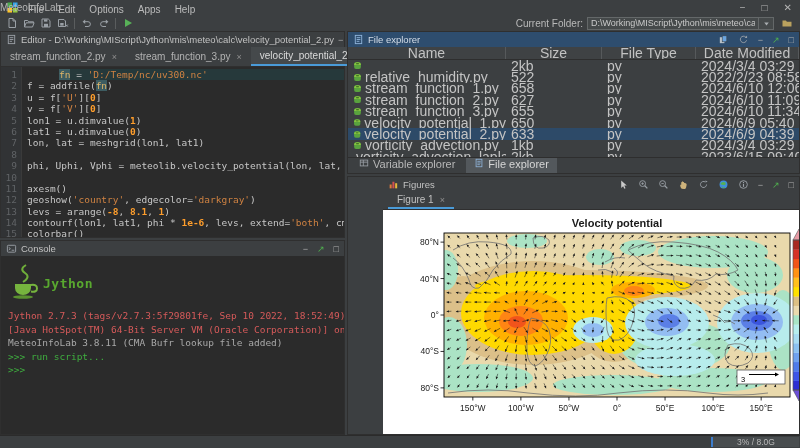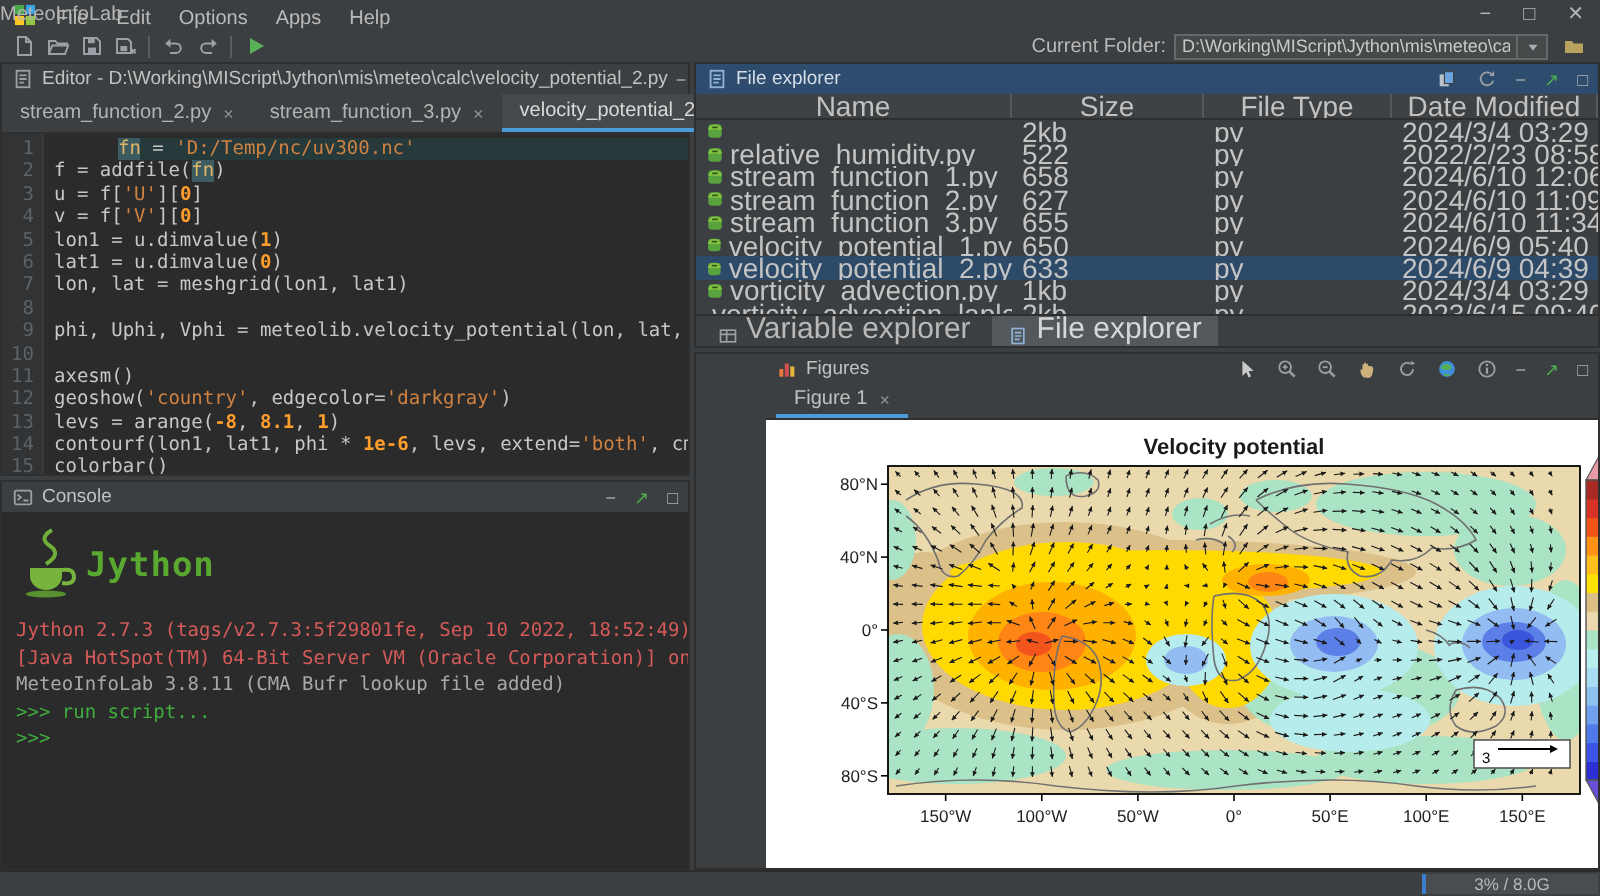--- a/index.html
+++ b/index.html
@@ -39,38 +39,38 @@
 .cl{height:11.4px;}
 .cl.cur{background:#26393b;margin-left:32px;}
 .tok-d{color:#c7c7c7;}
 .tok-s{color:#cf8242;}
 .tok-n{color:#ff9e2c;font-weight:bold;}
 .tok-hl{background:#3d5c61;color:#e0b568;}
 
 #console-panel{flex:1;}
 #console-body{flex:1;background:#2b2b2b;padding:4px 7px;overflow:hidden;}
 #jython-logo{display:flex;align-items:center;gap:3px;margin:3px 0 6px 2px;}
-#jython-text{color:#59a82f;font-size:17px;font-weight:bold;letter-spacing:0.5px;}
+#jython-text{color:#59a82f;font-size:13px;font-weight:bold;letter-spacing:0.5px;}
 .con-line{font-size:9.5px;line-height:13.5px;white-space:pre;}
 .con-err{color:#d65a5a;}
 .con-info{color:#a8a8a8;}
 .con-prompt{color:#3fae3f;font-weight:normal;}
 
 #fe-panel{height:143px;flex:none;}
 #fe-panel>.panel-header{background:#2e4d6e;color:#d4dde8;}
 #fe-table{flex:1;overflow:hidden;font-size:14px;display:flex;flex-direction:column;}
 .fe-hrow{display:flex;height:13px;background:#3f4244;border-bottom:1px solid #2e2e2e;color:#c2c2c2;flex:none;}
 .fe-hcell{display:flex;align-items:center;justify-content:center;border-right:1px solid #56595b;overflow:hidden;}
 .fe-rows{flex:1;overflow:hidden;}
 .fe-row{display:flex;height:11.4px;align-items:center;color:#c4c4c4;}
 .fe-row.selected{background:#2d4a68;}
 .fe-cell{padding-left:5px;display:flex;align-items:center;gap:3px;overflow:hidden;white-space:nowrap;height:100%;}
 .cw0{width:158px;flex:none;}.cw1{width:96px;flex:none;}.cw2{width:94px;flex:none;}.cw3{flex:1;}
 #fe-tabs{height:16px;display:flex;align-items:center;background:#3c3f41;border-top:1px solid #2e2e2e;flex:none;padding-left:3px;gap:3px;}
-.fe-tab{display:flex;align-items:flex-end;gap:4px;font-size:15px;color:#b8b8b8;padding:0 8px;height:15px;}
+.fe-tab{display:flex;align-items:flex-start;gap:4px;font-size:11px;color:#b8b8b8;padding:0 8px;height:15px;}
 .fe-tab.active{background:#53585c;color:#d6d6d6;}
 
 #fig-panel{flex:1;padding-left:35px;}
 #fig-tabrow{height:18px;display:flex;align-items:flex-end;padding-left:5px;border-bottom:1px solid #2f2f2f;flex:none;}
 .fig-tab{display:flex;align-items:center;gap:6px;font-size:10px;color:#c0c0c0;padding:0 9px 2px;border-bottom:2px solid #4a9bd8;}
 #fig-canvas{flex:1;background:#ffffff;position:relative;overflow:hidden;}
 #fig-canvas svg{position:absolute;left:0;top:0;}
 
 #statusbar{position:absolute;bottom:0;left:0;right:0;height:13px;background:#3c3f41;border-top:1px solid #2b2b2b;}
 #mem{position:absolute;right:1px;top:1px;bottom:1px;width:88px;background:#494d4f;display:flex;align-items:center;justify-content:center;color:#b9b9b9;font-size:8.5px;border-left:2px solid #3d7dcc;}

